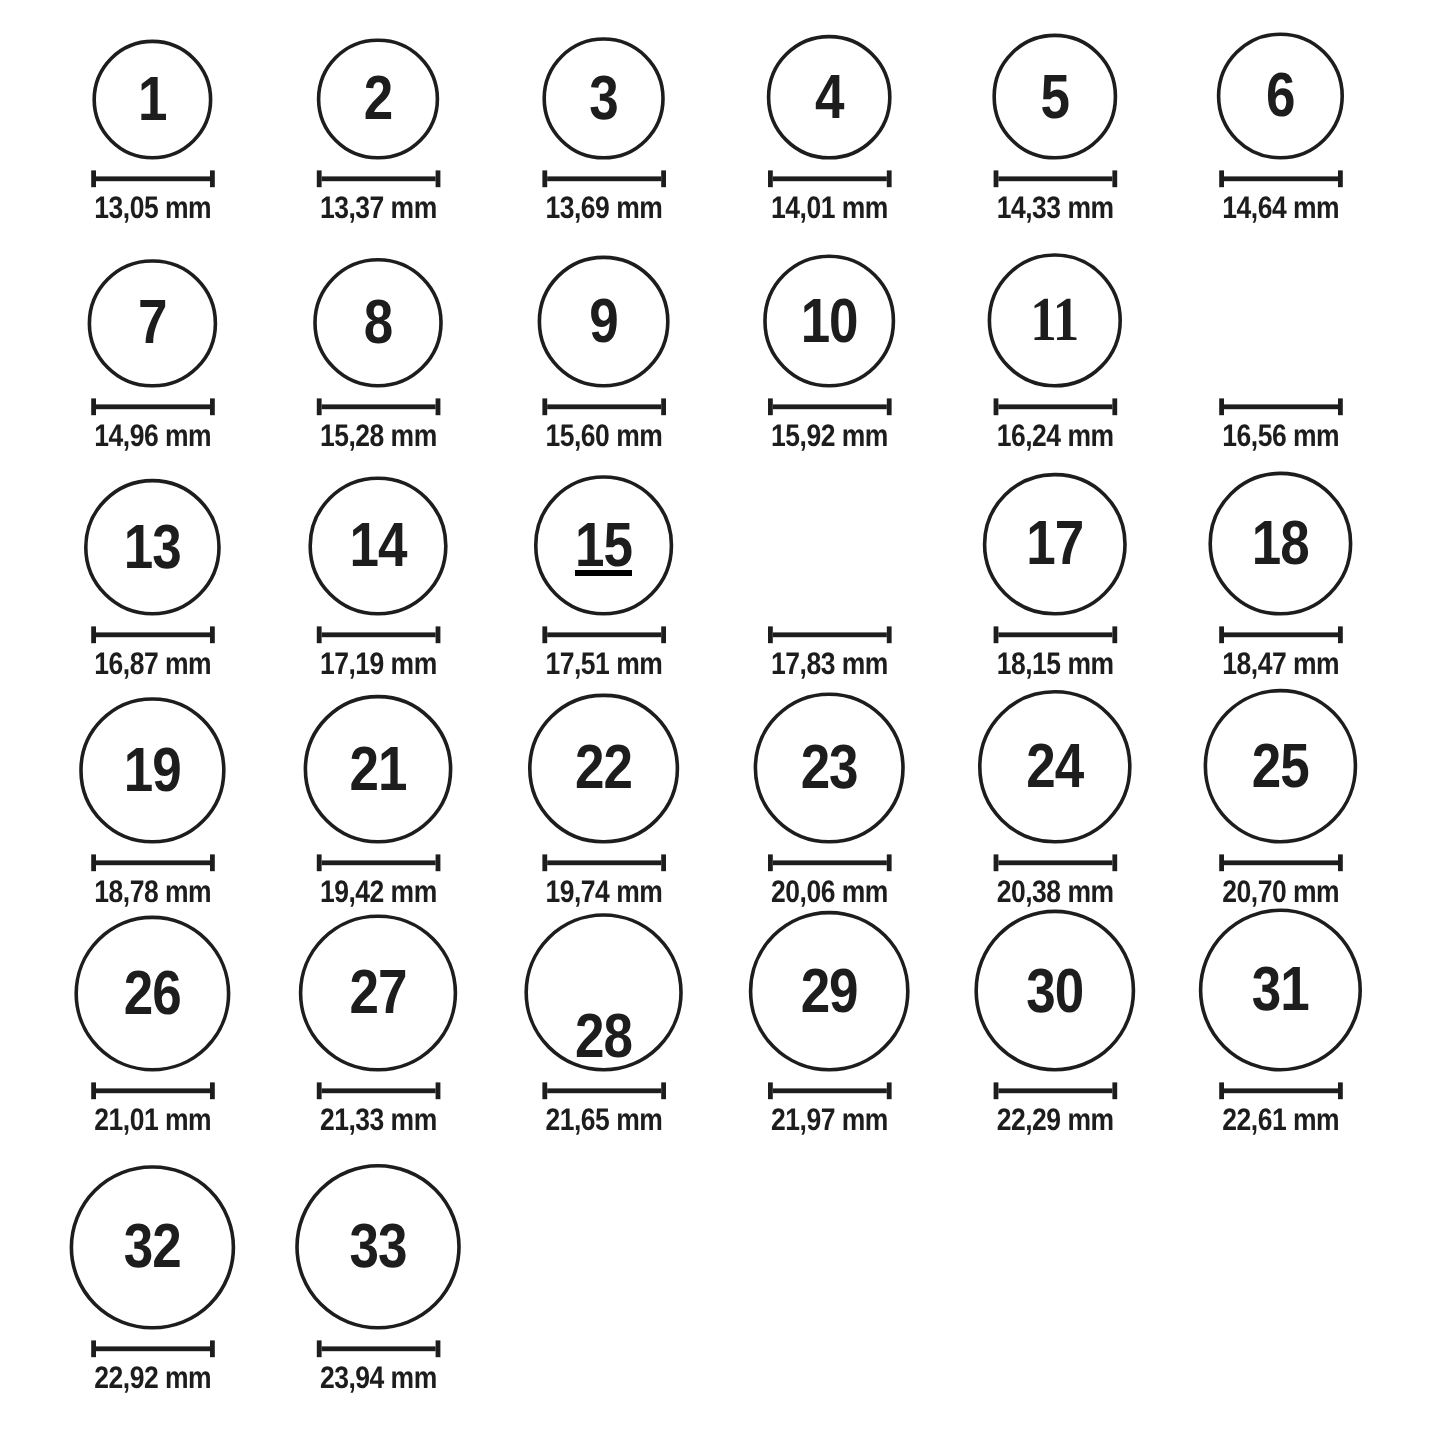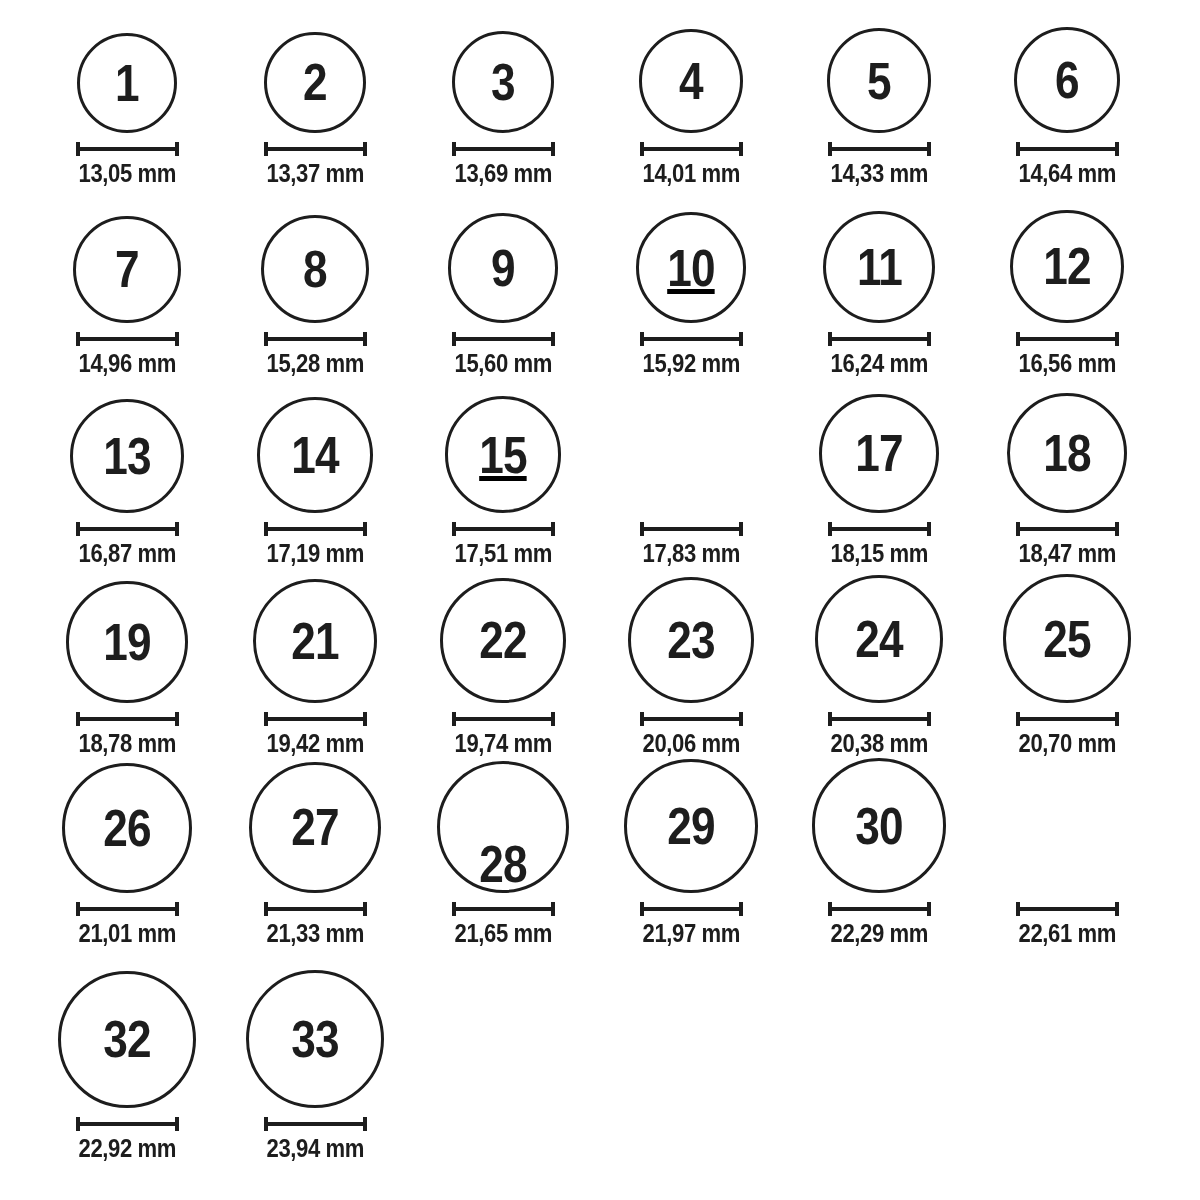--- a/index.html
+++ b/index.html
@@ -182,47 +182,44 @@
     </div>
     <div class="dim">
       <span class="tick"></span>
       <span class="bar"></span>
       <span class="tick"></span>
     </div>
     <div class="label">15,60 mm</div>
   </div>
 
   <div class="cell">
-    <div class="circle" style="width: 110.8px; height: 110.8px; text-decoration: underline;">
+    <div class="circle" style="width: 110.8px; height: 110.8px;">
       <span class="num">10</span>
     </div>
     <div class="dim">
       <span class="tick"></span>
       <span class="bar"></span>
       <span class="tick"></span>
     </div>
     <div class="label">15,92 mm</div>
   </div>
 
   <div class="cell">
-    <div class="circle" style="width: 112px; height: 112px;">
+    <div class="circle" style="width: 112px; height: 112px; font-family: Liberation Serif, serif;">
       <span class="num">11</span>
     </div>
     <div class="dim">
       <span class="tick"></span>
       <span class="bar"></span>
       <span class="tick"></span>
     </div>
     <div class="label">16,24 mm</div>
   </div>
 
   <div class="cell">
-    <div class="circle" style="width: 113.2px; height: 113.2px;">
-      <span class="num">12</span>
-    </div>
     <div class="dim">
       <span class="tick"></span>
       <span class="bar"></span>
       <span class="tick"></span>
     </div>
     <div class="label">16,56 mm</div>
   </div>
 
   <div class="cell">
     <div class="circle" style="width: 114.4px; height: 114.4px;">
@@ -420,20 +417,23 @@
     </div>
     <div class="dim">
       <span class="tick"></span>
       <span class="bar"></span>
       <span class="tick"></span>
     </div>
     <div class="label">22,29 mm</div>
   </div>
 
   <div class="cell">
+    <div class="circle" style="width: 136px; height: 136px;">
+      <span class="num">31</span>
+    </div>
     <div class="dim">
       <span class="tick"></span>
       <span class="bar"></span>
       <span class="tick"></span>
     </div>
     <div class="label">22,61 mm</div>
   </div>
 
   <div class="cell">
     <div class="circle" style="width: 137.2px; height: 137.2px;">

